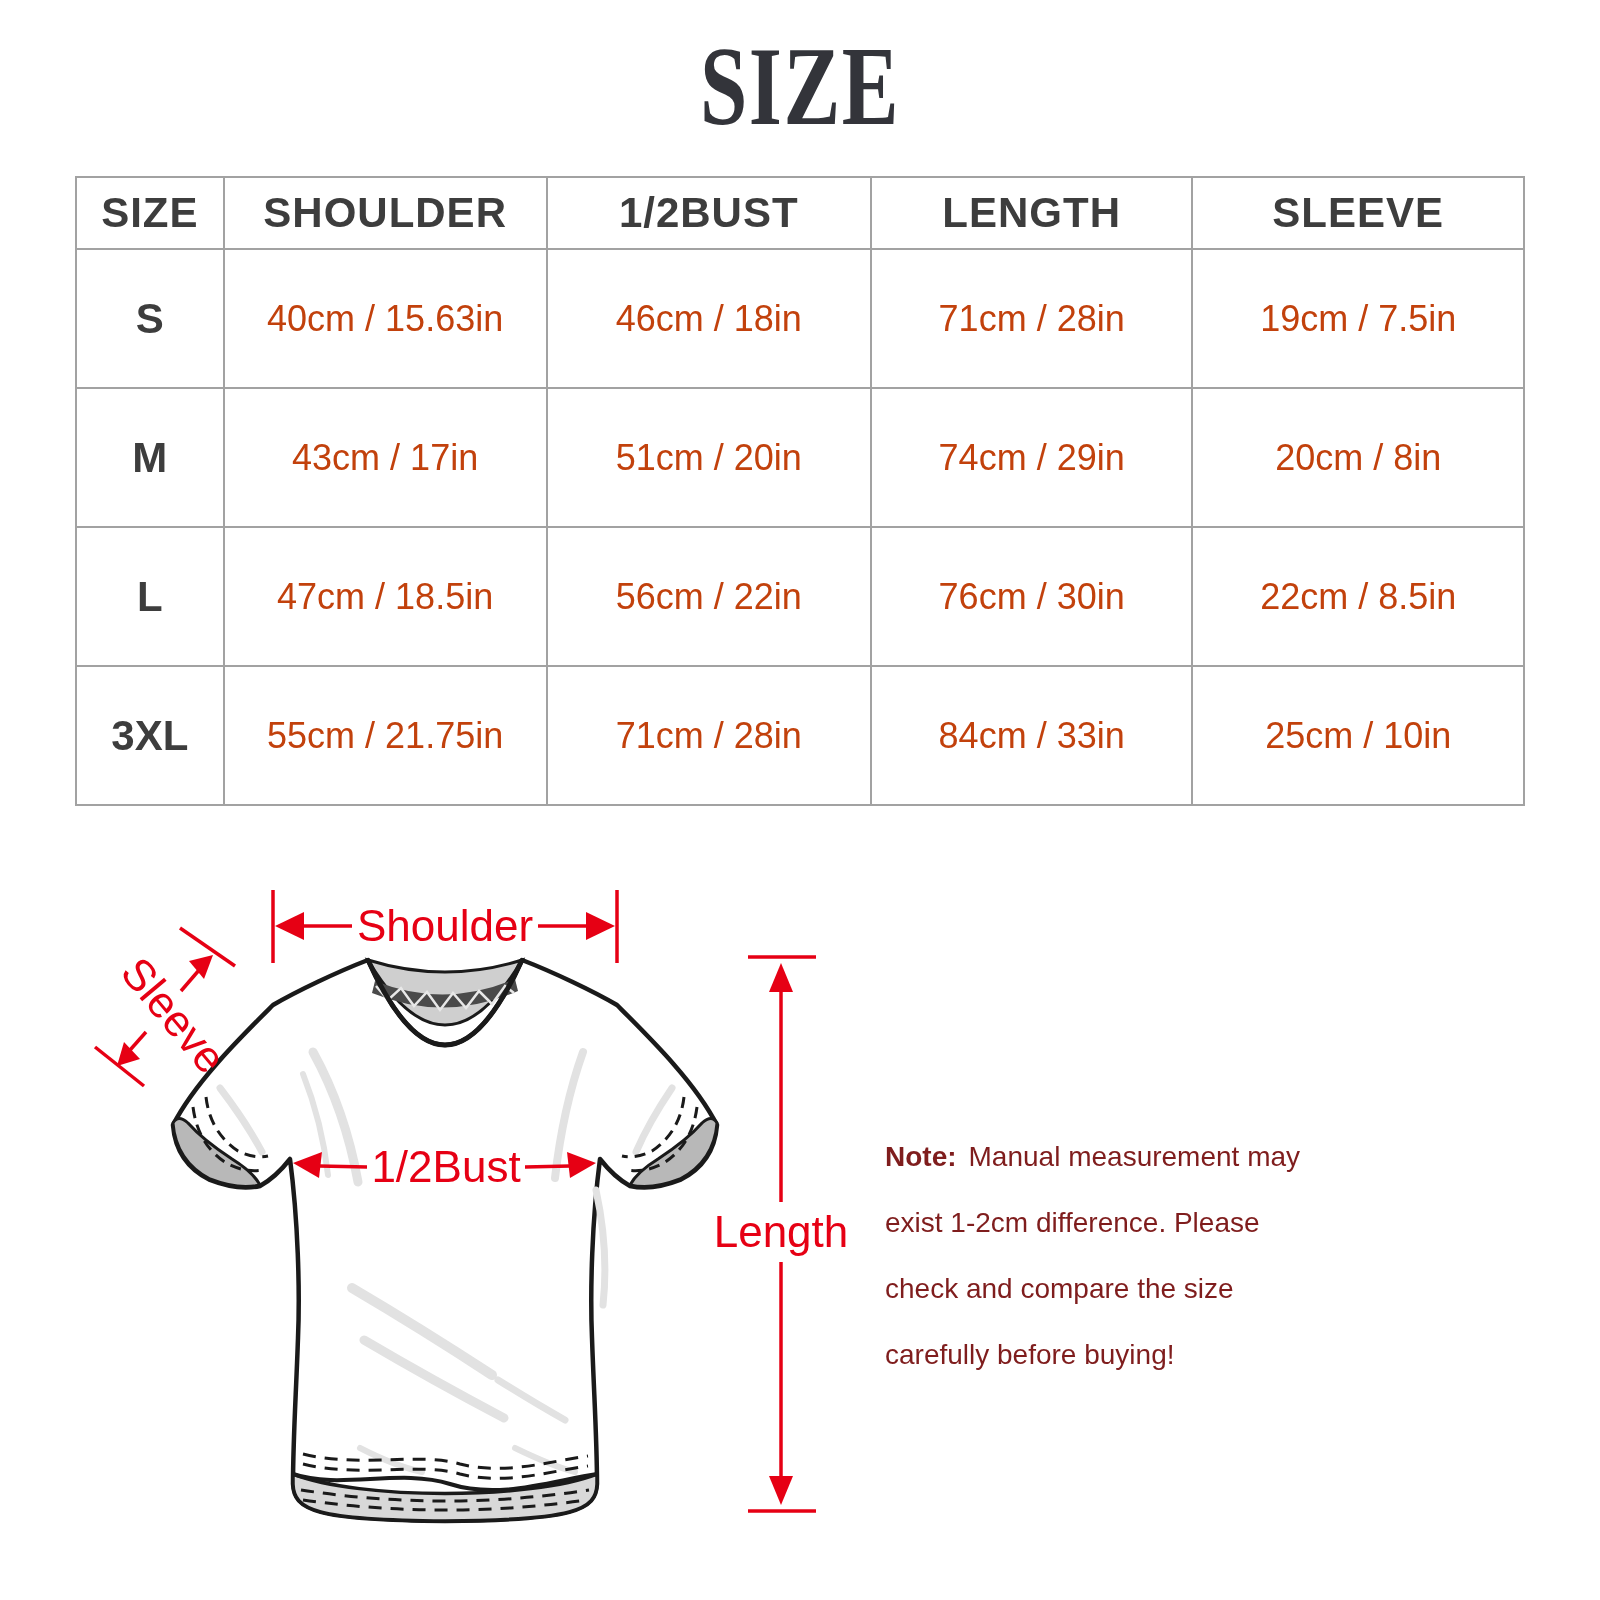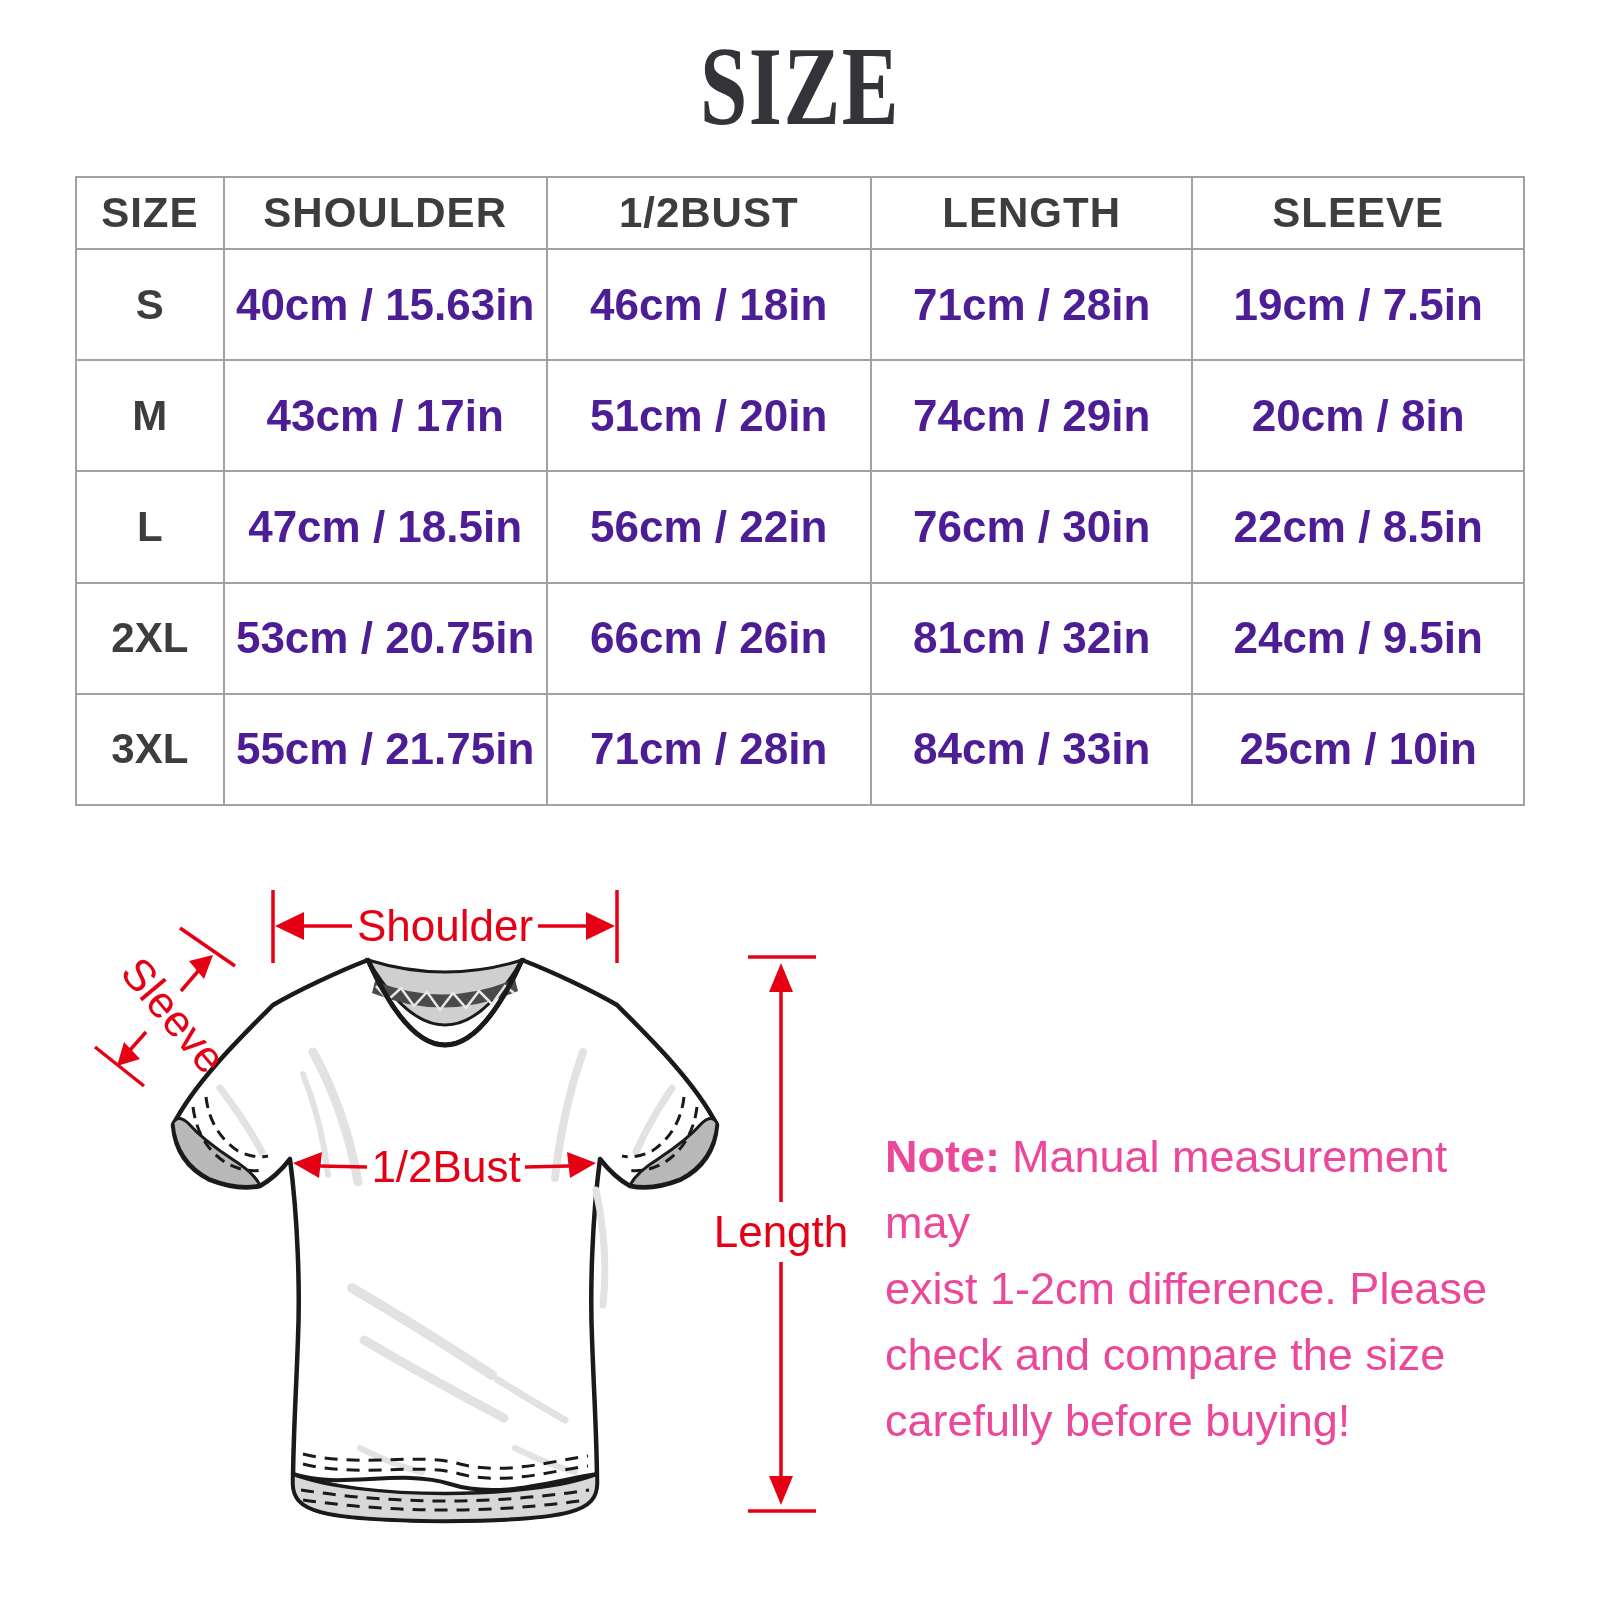--- a/index.html
+++ b/index.html
@@ -30,31 +30,31 @@
     border:2px solid #a2a2a2;text-align:center;vertical-align:middle;
     height:70px;padding:0;white-space:nowrap;
   }
   .size-table thead th{
     font-size:42px;font-weight:bold;color:#3d3d3d;letter-spacing:1px;
   }
   .size-table tbody th{
     font-size:42px;font-weight:bold;color:#3d3d3d;
   }
   .size-table tbody td{
-    font-size:44px;font-weight:bold;color:#4c1d95;
+    font-size:36px;font-weight:normal;color:#c2410c;
   }
   
   .diagram{position:absolute;left:60px;top:860px;width:790px;height:720px;}
   .red-label{
     font-family:"Liberation Sans",sans-serif;font-size:44px;fill:#e60014;
   }
   
   .note{
     position:absolute;left:885px;top:1058px;width:620px;
-    font-size:45px;line-height:66px;color:#ec4899;white-space:pre-line;
+    font-size:28px;line-height:66px;color:#7f1d1d;white-space:pre-line;
   }
   .note .note-label{font-weight:bold;margin-right:12px;white-space:normal;}
 </style>
 </head>
 <body>
 
 <div class="page">
 
   <div class="title">SIZE</div>
 
@@ -89,27 +89,20 @@
           <td>51cm / 20in</td>
           <td>74cm / 29in</td>
           <td>20cm / 8in</td>
         </tr>
         <tr>
           <th>L</th>
           <td>47cm / 18.5in</td>
           <td>56cm / 22in</td>
           <td>76cm / 30in</td>
           <td>22cm / 8.5in</td>
-        </tr>
-        <tr>
-          <th>2XL</th>
-          <td>53cm / 20.75in</td>
-          <td>66cm / 26in</td>
-          <td>81cm / 32in</td>
-          <td>24cm / 9.5in</td>
         </tr>
         <tr>
           <th>3XL</th>
           <td>55cm / 21.75in</td>
           <td>71cm / 28in</td>
           <td>84cm / 33in</td>
           <td>25cm / 10in</td>
         </tr>
       </tbody>
   </table>

